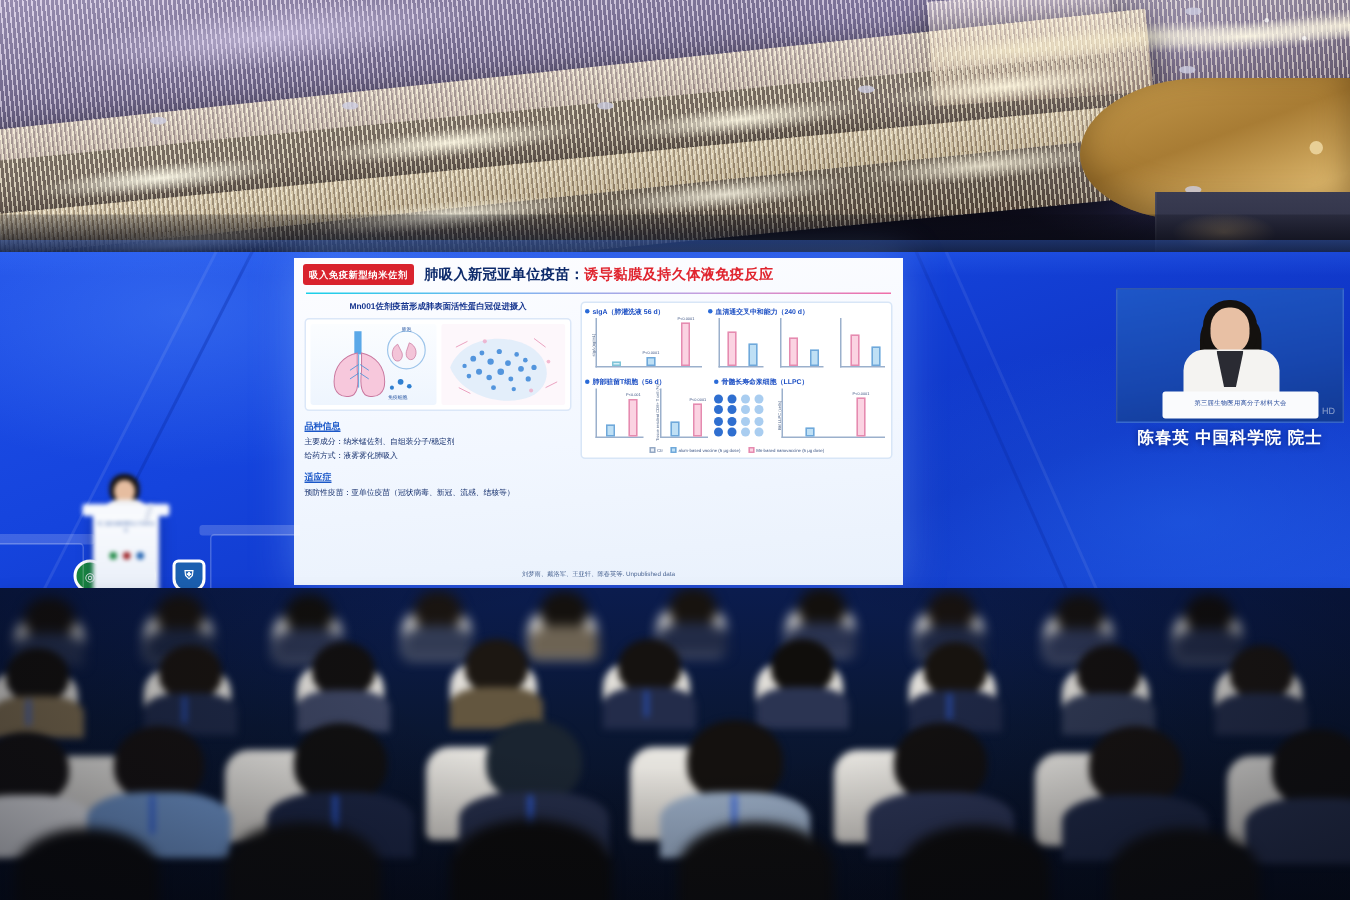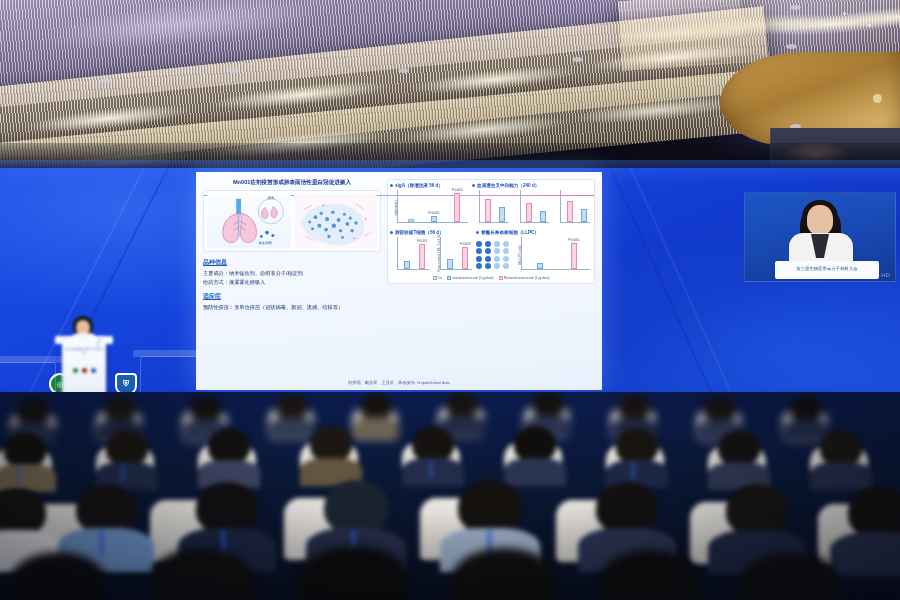--- a/index.html
+++ b/index.html
@@ -285,20 +285,24 @@
         <div class="logo l3">⛨</div>
       </div>
 
     </div>
 
   </div>
 
   <div class="glow-top"></div>
 
   <div class="slide">
+    <div class="sl-head">
+      <span class="badge">吸入免疫新型纳米佐剂</span>
+      <span class="sl-title"><span>肺吸入新冠亚单位疫苗：</span><em>诱导黏膜及持久体液免疫反应</em></span>
+    </div>
     <div class="rule"></div>
 
     <div class="sl-body">
 
       <div class="col-left">
         <div class="fig-title">Mn001佐剂疫苗形成肺表面活性蛋白冠促进摄入</div>
         <div class="fig-box">
           <div class="lung-pane">
             <svg viewBox="0 0 86 56" width="100%" height="100%">
               <rect x="30" y="5" width="5" height="16" fill="#5aa8e8"></rect>
@@ -506,20 +510,21 @@
     <div class="spk-hair"></div>
     <div class="spk-head"></div>
     <div class="spk-body"></div>
     <div class="spk-lapel"></div>
     <div class="podium">
       <div class="podium-txt">第三届生物医用高分子材料大会</div>
     </div>
     <div class="wm">HD</div>
   </div>
 
+  <div class="speaker-name">陈春英  中国科学院  院士</div>
 
   <div class="stage-floor">
     <div class="arch a1">
         <div class="roof"></div>
       </div>
     <div class="arch a2">
         <div class="roof"></div>
       </div>
   </div>
   <div class="presenter blur-s">

